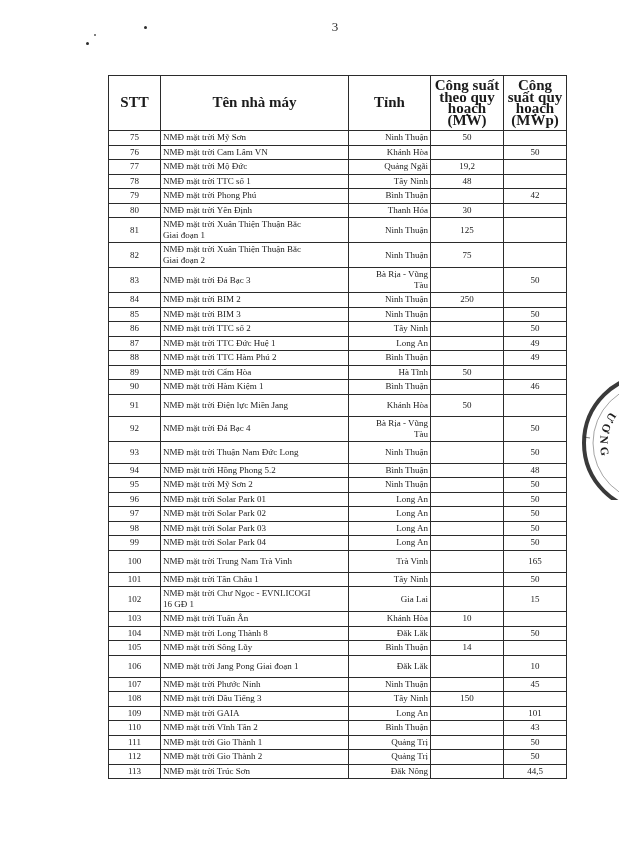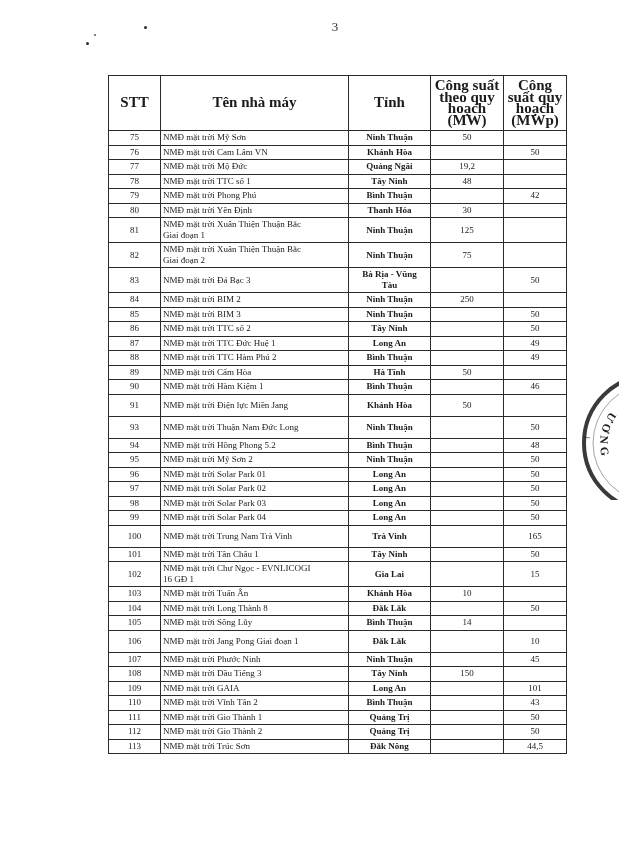--- a/index.html
+++ b/index.html
@@ -39,21 +39,21 @@
   }
   col.c-stt{width:52px;}
   col.c-name{width:188px;}
   col.c-province{width:82px;}
   col.c-mw{width:73px;}
   col.c-mwp{width:63px;}
   tbody tr{height:14.5px;margin-top:16px;}
   tbody tr.tall{height:22px;}
   td.col-stt{text-align:center;}
   td.col-name{text-align:left;padding-left:5px;white-space:pre-line;}
-  td.col-province{text-align:center;white-space:pre-line;font-weight:bold;}
+  td.col-province{text-align:right;white-space:pre-line;}
   td.col-mw,td.col-mwp{text-align:center;}
 
   .stamp{
     position:absolute;left:575px;top:378px;
     width:44px;height:122px;
     pointer-events:none;
   }
 </style>
 </head>
 <body>
@@ -199,20 +199,28 @@
           <td class="col-mw"></td>
           <td class="col-mwp">46</td>
         </tr>
         <tr class="tall">
           <td class="col-stt">91</td>
           <td class="col-name">NMĐ mặt trời Điện lực Miền Jang</td>
           <td class="col-province">Khánh Hòa</td>
           <td class="col-mw">50</td>
           <td class="col-mwp"></td>
         </tr>
+        <tr>
+          <td class="col-stt">92</td>
+          <td class="col-name">NMĐ mặt trời Đá Bạc 4</td>
+          <td class="col-province">Bà Rịa - Vũng
+Tàu</td>
+          <td class="col-mw"></td>
+          <td class="col-mwp">50</td>
+        </tr>
         <tr class="tall">
           <td class="col-stt">93</td>
           <td class="col-name">NMĐ mặt trời Thuận Nam Đức Long</td>
           <td class="col-province">Ninh Thuận</td>
           <td class="col-mw"></td>
           <td class="col-mwp">50</td>
         </tr>
         <tr>
           <td class="col-stt">94</td>
           <td class="col-name">NMĐ mặt trời Hồng Phong 5.2</td>

